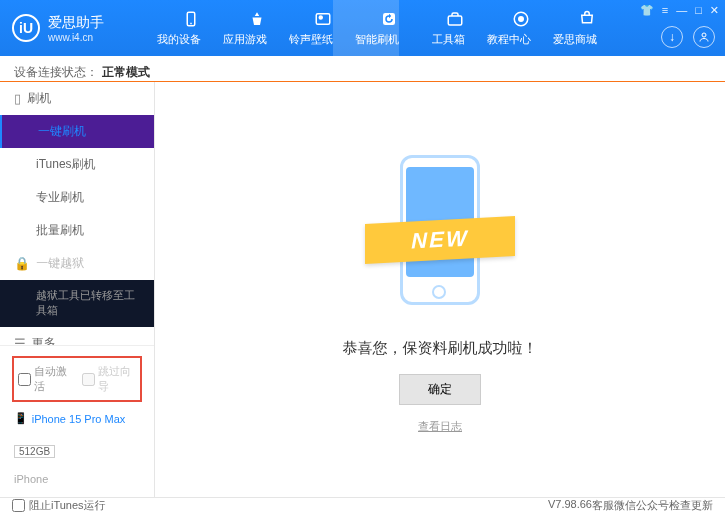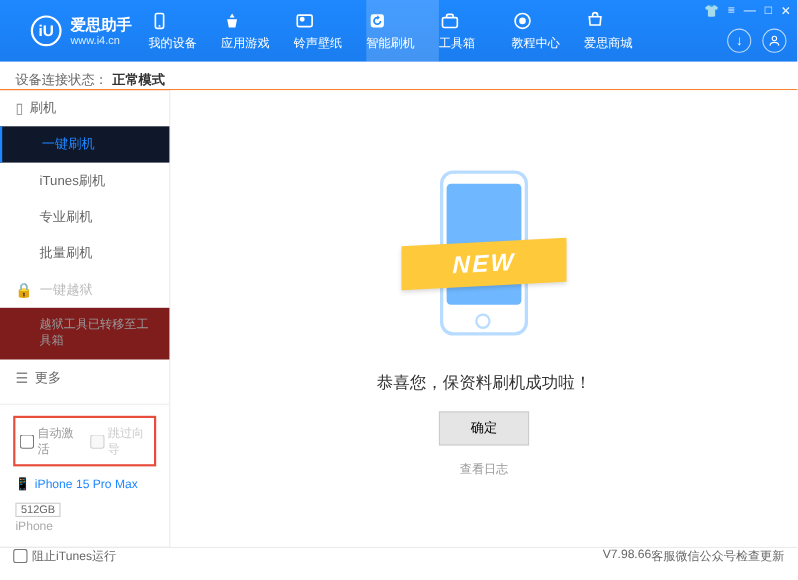--- a/index.html
+++ b/index.html
@@ -1,57 +1,57 @@
 <!DOCTYPE html>
 <html><head>
 <meta charset="utf-8">
 <style>
 *{margin:0;padding:0;box-sizing:border-box;font-family:"Microsoft YaHei",Arial,sans-serif}
 body{width:725px;height:527px;overflow:hidden;font-size:12px;color:#333}
 .header{height:56px;background:linear-gradient(to bottom,#1e88ff,#1a7df0);display:flex;align-items:center;color:#fff;position:relative}
-.logo-area{display:flex;align-items:flex-start;padding-left:28px;width:135px}
+.logo-area{display:flex;align-items:flex-start;padding-left:12px;width:135px}
 .logo-icon{width:28px;height:28px;border:2px solid #fff;border-radius:50%;display:flex;align-items:center;justify-content:center;font-weight:bold;font-size:14px}
 .logo-text{margin-left:8px}
-.logo-title{font-size:14px;font-weight:bold}
+.logo-title{font-size:14px;font-weight:normal}
 .logo-sub{font-size:10px;opacity:.85}
 .nav{display:flex;height:100%}
-.nav-item{width:66px;display:flex;flex-direction:column;align-items:flex-start;justify-content:center;cursor:pointer;font-size:11px;gap:3px}
+.nav-item{width:66px;display:flex;flex-direction:column;align-items:flex-end;justify-content:center;cursor:pointer;font-size:11px;gap:3px}
 .nav-item.active{background:rgba(255,255,255,.18)}
 .nav-icon{width:20px;height:20px;display:flex;align-items:center;justify-content:center}
 .win-controls{position:absolute;right:6px;top:4px;display:flex;gap:8px;font-size:11px}
 .win-btn{cursor:pointer;opacity:.9}
 .header-right{position:absolute;right:10px;bottom:8px;display:flex;gap:10px}
 .circle-btn{width:22px;height:22px;border:1.5px solid rgba(255,255,255,.7);border-radius:50%;display:flex;align-items:center;justify-content:center;cursor:pointer;font-size:12px}
 .status-bar{height:26px;border-bottom:1px solid #f97316;display:flex;align-items:flex-end;padding-left:14px;font-size:12px;color:#666}
 .status-bar b{color:#333;margin-left:4px}
 .body{display:flex;height:415px}
 .sidebar{width:155px;border-right:1px solid #e5e5e5;display:flex;flex-direction:column;overflow:hidden}
 .side-scroll{flex:1;overflow-y:auto}
 .side-group{padding:8px 14px;color:#666;display:flex;align-items:center;gap:6px;font-size:12px}
 .side-group .gicon{font-size:13px;color:#888}
 .side-item{padding:8px 14px 8px 36px;color:#666;cursor:pointer;font-size:12px}
-.side-item.active{background:#0f172a;color:#1e88ff;border-left:2px solid #1e88ff;}
+.side-item.active{background:#4c1d95;color:#1e88ff;border-left:2px solid #1e88ff;}
 .side-item.sub{color:#999;font-size:11px;line-height:1.4}
 .side-bottom{border-top:1px solid #eee;padding:6px 10px}
 .highlight-box{border:2px solid #e74c3c;padding:6px 4px;margin:4px 2px;display:flex;gap:10px;font-size:11px;color:#999}
 .chk{display:flex;align-items:center;gap:3px}
 .chk input{margin:0}
 .device-info{padding:6px 4px;font-size:11px}
 .device-name{color:#1e88ff;display:flex;align-items:center;gap:4px}
-.device-cap{display:inline-block;border:1px solid #ccc;padding:0 4px;margin-top:10px;font-size:10px;color:#666}
-.device-type{color:#aaa;margin-top:3px}
+.device-cap{display:inline-block;border:1px solid #ccc;padding:0 4px;margin-top:20px;font-size:10px;color:#666}
+.device-type{color:#aaa;margin-top:15px}
 .main{flex:1;display:flex;flex-direction:column;align-items:center;justify-content:center;background:#fff}
 .phone-illus{position:relative;width:140px;height:180px;margin-bottom:14px}
 .phone-body{position:absolute;left:30px;top:10px;width:80px;height:150px;background:#fff;border:3px solid #b8dcff;border-radius:12px}
 .phone-screen{position:absolute;left:36px;top:22px;width:68px;height:110px;background:#6fb8ff;border-radius:4px}
 .phone-btn{position:absolute;left:62px;top:140px;width:14px;height:14px;border:2px solid #b8dcff;border-radius:50%}
 .ribbon{position:absolute;top:75px;left:-5px;width:150px;height:40px;background:#ffc93c;transform:skewY(-3deg);display:flex;align-items:center;justify-content:center;color:#fff;font-weight:bold;font-size:22px;font-style:italic;letter-spacing:2px;box-shadow:0 2px 4px rgba(0,0,0,.15)}
 .success-text{font-size:15px;color:#333;margin-bottom:16px}
 .ok-btn{padding:6px 28px;border:1px solid #ccc;background:#e5e5e5;cursor:pointer;font-size:12px;margin-bottom:14px}
-.log-link{color:#999;font-size:11px;cursor:pointer;}
+.log-link{color:#999;font-size:11px;cursor:pointer;text-decoration:underline}
 .footer{height:26px;border-top:1px solid #e5e5e5;display:flex;align-items:flex-start;padding:0 12px;font-size:11px;color:#666;justify-content:space-between}
 .footer-left{display:flex;align-items:center;gap:4px}
 .footer-right{display:flex;gap:0}
 .footer-right span{cursor:pointer}
 svg{display:block}
 </style>
 </head>
 <body>
 
 <div class="header">
@@ -157,21 +157,21 @@
           <span>刷机</span>
         </div>
       <div class="side-item active">一键刷机</div>
       <div class="side-item">iTunes刷机</div>
       <div class="side-item">专业刷机</div>
       <div class="side-item">批量刷机</div>
       <div class="side-group" style="color:#bbb">
           <span class="gicon">🔒</span>
           <span>一键越狱</span>
         </div>
-      <div class="side-item sub" style="background:#7f1d1d">越狱工具已转移至工具箱</div>
+      <div class="side-item sub" style="background:#0f172a">越狱工具已转移至工具箱</div>
       <div class="side-group">
           <span class="gicon">☰</span>
           <span>更多</span>
         </div>
       <div class="side-item">其他工具</div>
 
     </div>
     <div class="side-bottom">
       <div class="highlight-box">
         <label class="chk">

